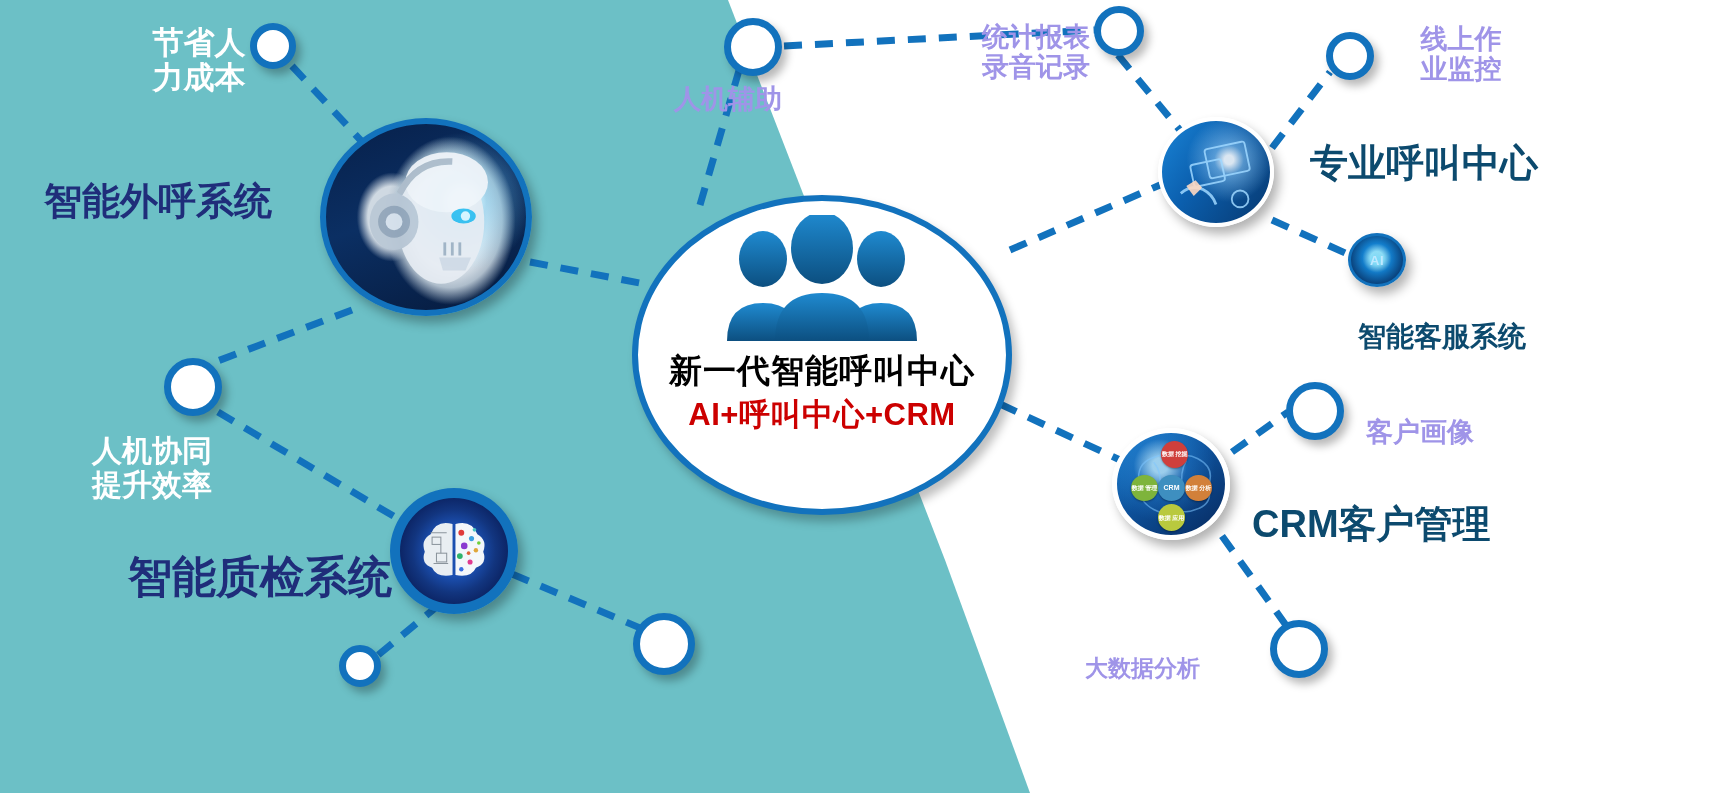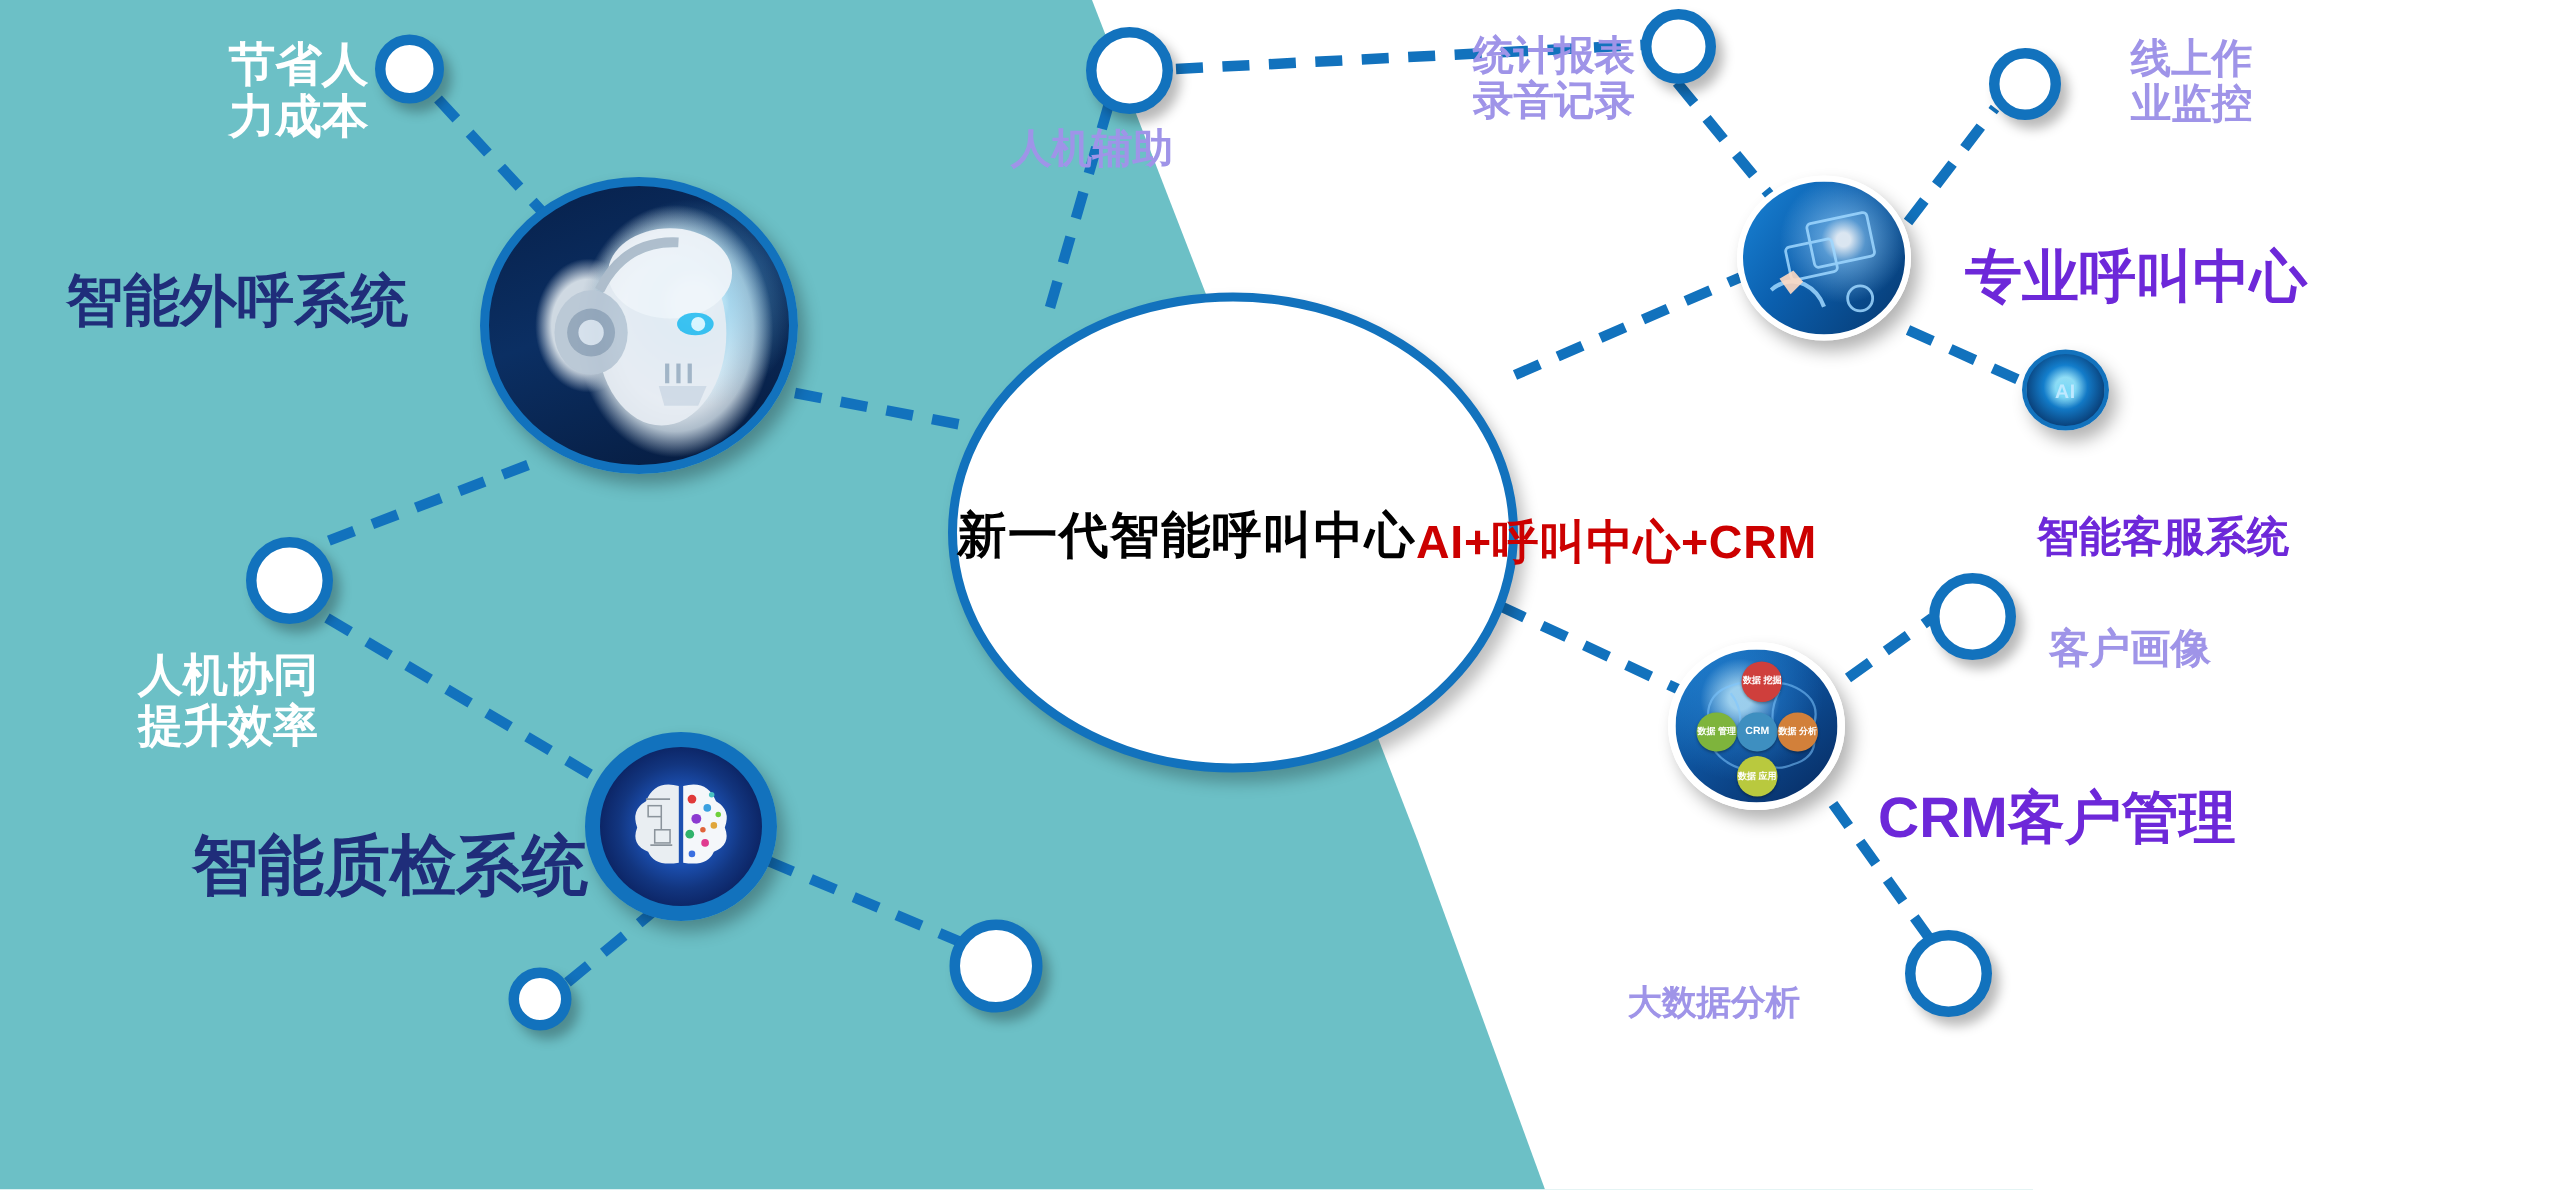--- a/index.html
+++ b/index.html
@@ -15,31 +15,31 @@
     -webkit-clip-path:polygon(0 0, 728px 0, 945px 560px, 1030px 793px, 0 793px);
   }
   
   .links{position:absolute;left:0;top:0;width:1709px;height:793px;}
   
   .hub{
     position:absolute;left:632px;top:195px;width:380px;height:320px;
     border-radius:50%;background:#ffffff;
     border:6px solid #1272bd;
     box-shadow:5px 7px 10px rgba(0,0,0,.25);
-    display:flex;align-items:center;justify-content:flex-start;
+    display:flex;flex-direction:column;align-items:center;justify-content:flex-start;
     box-sizing:border-box;
   }
   .hub-icon{margin-top:14px;width:210px;height:130px;}
   .hub-title{
     font-size:33px;font-weight:bold;color:#000;letter-spacing:1px;
     margin-top:4px;white-space:nowrap;
   }
   .hub-sub{
     font-size:31px;font-weight:bold;color:#cc0000;letter-spacing:.5px;
-    margin-top:14px;white-space:nowrap;
+    white-space:nowrap;
   }
   
   .node{
     position:absolute;border-radius:50%;background:#ffffff;
     border:7px solid #1272bd;box-sizing:border-box;
     box-shadow:5px 6px 8px rgba(0,0,0,.28);
   }
   
   .orb{
     position:absolute;border-radius:50%;overflow:hidden;box-sizing:border-box;
@@ -91,21 +91,21 @@
     position:absolute;border-radius:50%;
     display:flex;align-items:center;justify-content:center;
     font-size:6px;line-height:6px;color:#fff;font-weight:bold;text-align:center;
     box-shadow:0 1px 2px rgba(0,0,0,.35);
   }
   
   .lbl{position:absolute;white-space:pre-line;line-height:1.12;}
   .lbl-white{color:#ffffff;font-weight:bold;}
   .lbl-navy{color:#1f2d7a;font-weight:bold;}
   .lbl-purple{color:#9f94e8;font-weight:bold;}
-  .lbl-blueviolet{color:#6d28d9;font-weight:bold;margin-top:22px;}
+  .lbl-blueviolet{color:#0c4a6e;font-weight:bold;}
 </style>
 </head>
 <body>
 
 <div id="stage">
 
   <div class="teal-wedge"></div>
 
   <svg class="links" viewBox="0 0 1709 793" width="1709" height="793">
     <g stroke="#1272bd" stroke-width="7" stroke-linecap="butt" fill="none" stroke-dasharray="18 13">

